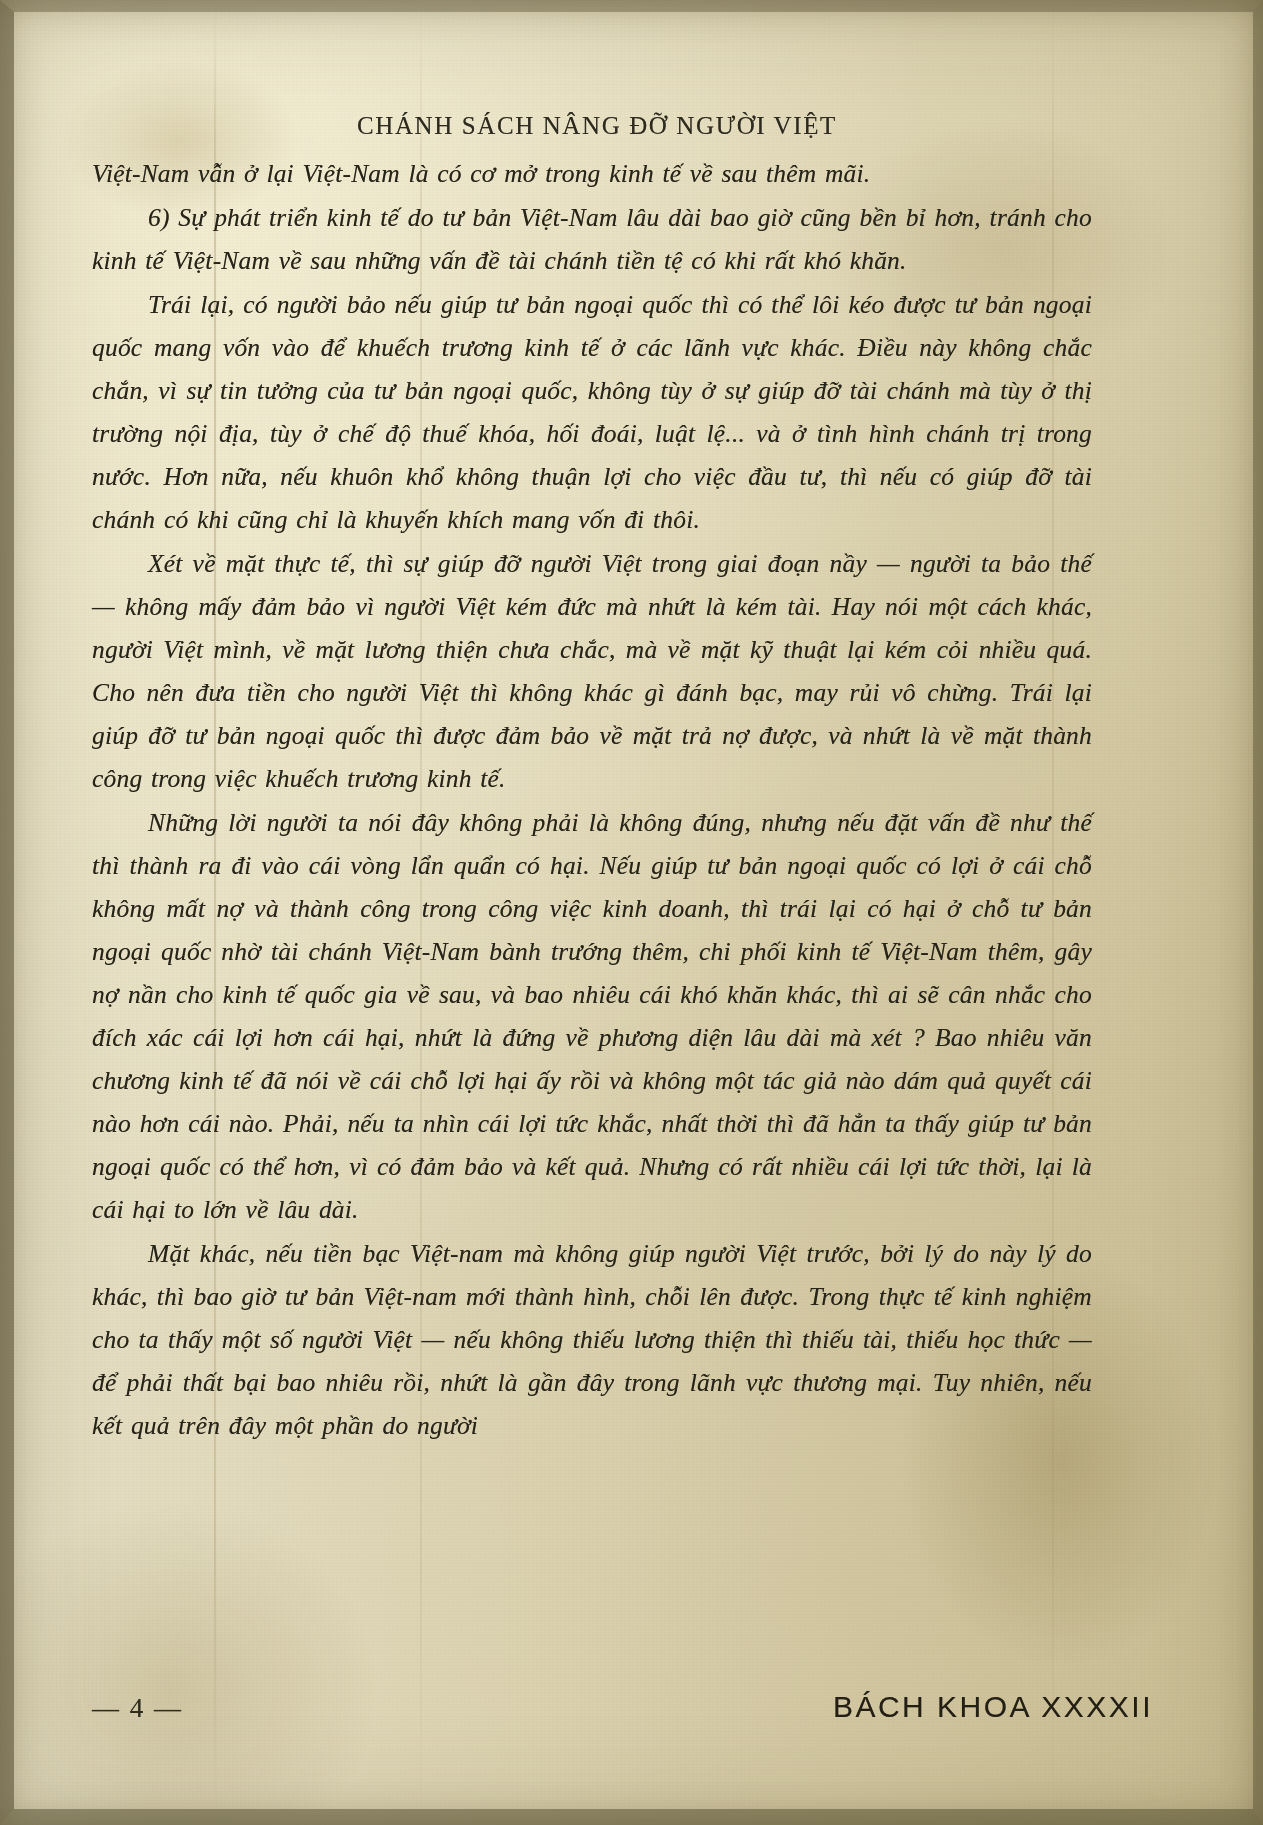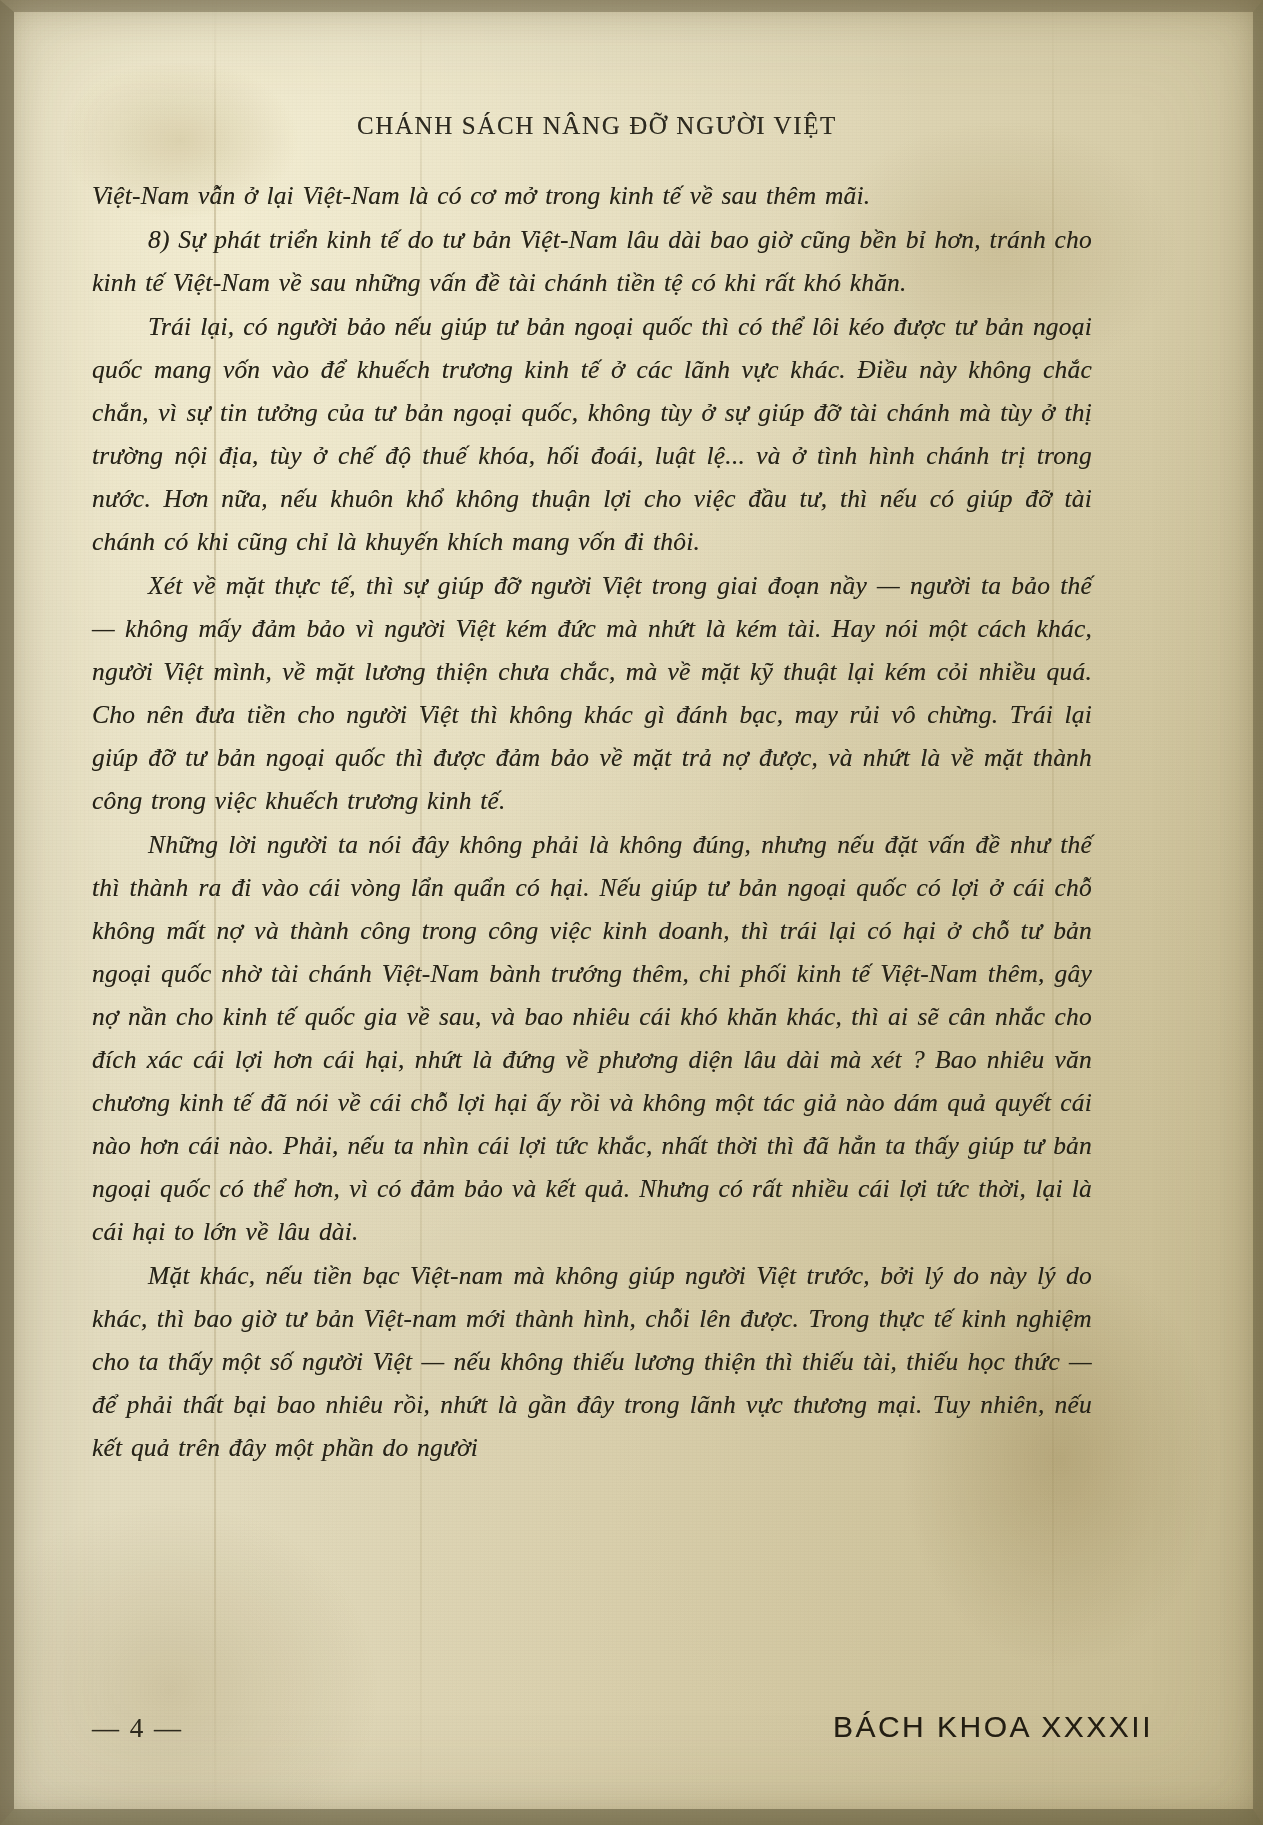--- a/index.html
+++ b/index.html
@@ -74,21 +74,21 @@
     left: 92px;
     top: 112px;
     width: 1000px;
   }
 
   .running-head {
     text-align: center;
     font-size: 25px;
     letter-spacing: 1.6px;
     color: #2d2a20;
-    margin-bottom: 34px;
+    margin-bottom: 12px;
     font-family: "Liberation Serif", serif;
     padding-left: 10px;
   }
 
   .body-text {
     font-style: italic;
     font-size: 25.5px;
     line-height: 43px;
     color: #262318;
     text-align: justify;
@@ -117,21 +117,20 @@
     color: #2e2a1e;
     letter-spacing: 2px;
     font-family: "Liberation Serif", serif;
   }
   .journal-name {
     font-size: 30px;
     letter-spacing: 2.5px;
     color: #241f14;
     font-family: "Liberation Sans", sans-serif;
     padding-right: 18px;
-    margin-top: 20px;
   }
 
   
   .body-text, .running-head, .journal-name, .page-number {
     text-shadow: 0 0 0.6px rgba(40,35,20,0.45);
   }
 </style>
 </head>
 <body>
 
@@ -145,21 +144,21 @@
   <div class="crease c1"></div>
   <div class="crease c2"></div>
   <div class="crease c3"></div>
 
   <div class="content">
 
     <div class="running-head">CHÁNH SÁCH NÂNG ĐỠ NGƯỜI VIỆT</div>
 
     <div class="body-text">
       <p class="noindent">Việt-Nam vẫn ở lại Việt-Nam là có cơ mở trong kinh tế về sau thêm mãi.</p>
-      <p>8) Sự phát triển kinh tế do tư bản Việt-Nam lâu dài bao giờ cũng bền bỉ hơn, tránh cho kinh tế Việt-Nam về sau những vấn đề tài chánh tiền tệ có khi rất khó khăn.</p>
+      <p>6) Sự phát triển kinh tế do tư bản Việt-Nam lâu dài bao giờ cũng bền bỉ hơn, tránh cho kinh tế Việt-Nam về sau những vấn đề tài chánh tiền tệ có khi rất khó khăn.</p>
       <p>Trái lại, có người bảo nếu giúp tư bản ngoại quốc thì có thể lôi kéo được tư bản ngoại quốc mang vốn vào để khuếch trương kinh tế ở các lãnh vực khác. Điều này không chắc chắn, vì sự tin tưởng của tư bản ngoại quốc, không tùy ở sự giúp đỡ tài chánh mà tùy ở thị trường nội địa, tùy ở chế độ thuế khóa, hối đoái, luật lệ... và ở tình hình chánh trị trong nước. Hơn nữa, nếu khuôn khổ không thuận lợi cho việc đầu tư, thì nếu có giúp đỡ tài chánh có khi cũng chỉ là khuyến khích mang vốn đi thôi.</p>
       <p>Xét về mặt thực tế, thì sự giúp đỡ người Việt trong giai đoạn nầy — người ta bảo thế — không mấy đảm bảo vì người Việt kém đức mà nhứt là kém tài. Hay nói một cách khác, người Việt mình, về mặt lương thiện chưa chắc, mà về mặt kỹ thuật lại kém cỏi nhiều quá. Cho nên đưa tiền cho người Việt thì không khác gì đánh bạc, may rủi vô chừng. Trái lại giúp đỡ tư bản ngoại quốc thì được đảm bảo về mặt trả nợ được, và nhứt là về mặt thành công trong việc khuếch trương kinh tế.</p>
       <p>Những lời người ta nói đây không phải là không đúng, nhưng nếu đặt vấn đề như thế thì thành ra đi vào cái vòng lẩn quẩn có hại. Nếu giúp tư bản ngoại quốc có lợi ở cái chỗ không mất nợ và thành công trong công việc kinh doanh, thì trái lại có hại ở chỗ tư bản ngoại quốc nhờ tài chánh Việt-Nam bành trướng thêm, chi phối kinh tế Việt-Nam thêm, gây nợ nần cho kinh tế quốc gia về sau, và bao nhiêu cái khó khăn khác, thì ai sẽ cân nhắc cho đích xác cái lợi hơn cái hại, nhứt là đứng về phương diện lâu dài mà xét ? Bao nhiêu văn chương kinh tế đã nói về cái chỗ lợi hại ấy rồi và không một tác giả nào dám quả quyết cái nào hơn cái nào. Phải, nếu ta nhìn cái lợi tức khắc, nhất thời thì đã hẳn ta thấy giúp tư bản ngoại quốc có thể hơn, vì có đảm bảo và kết quả. Nhưng có rất nhiều cái lợi tức thời, lại là cái hại to lớn về lâu dài.</p>
       <p>Mặt khác, nếu tiền bạc Việt-nam mà không giúp người Việt trước, bởi lý do này lý do khác, thì bao giờ tư bản Việt-nam mới thành hình, chỗi lên được. Trong thực tế kinh nghiệm cho ta thấy một số người Việt — nếu không thiếu lương thiện thì thiếu tài, thiếu học thức — để phải thất bại bao nhiêu rồi, nhứt là gần đây trong lãnh vực thương mại. Tuy nhiên, nếu kết quả trên đây một phần do người</p>
     </div>
   </div>
 
   <div class="footer">
     <div class="page-number">— 4 —</div>
     <div class="journal-name">BÁCH KHOA XXXXII</div>

